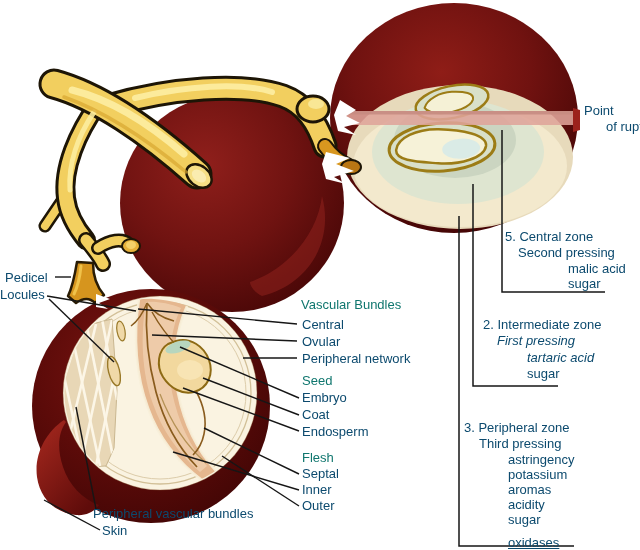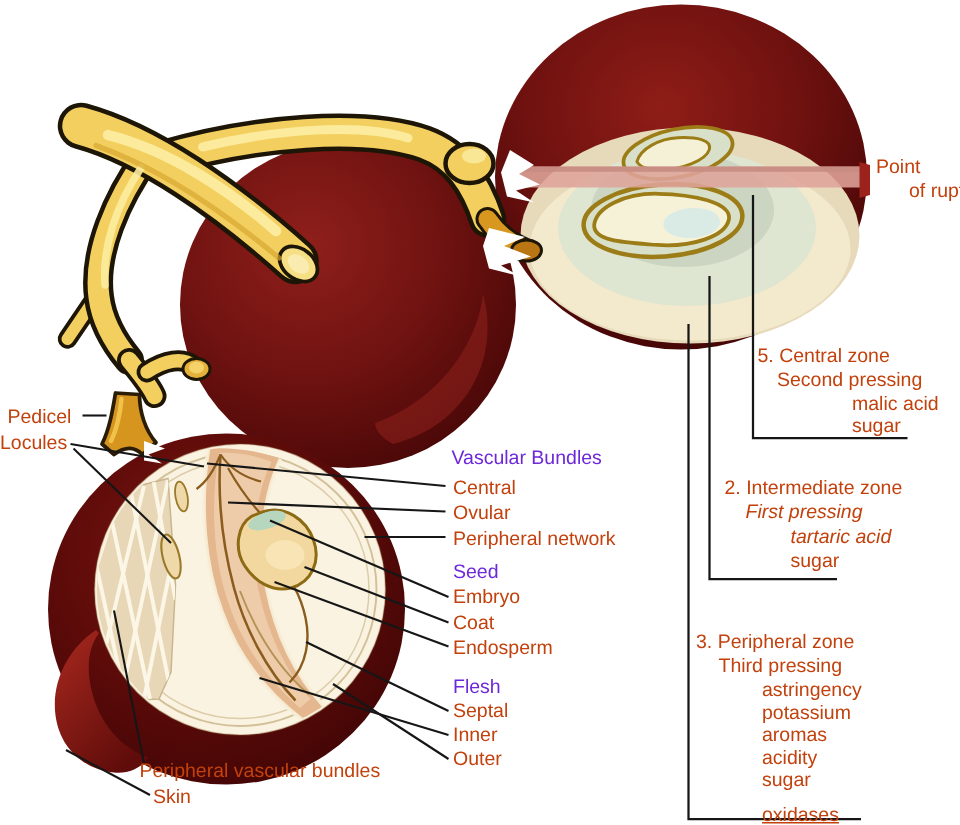--- a/index.html
+++ b/index.html
@@ -9,25 +9,25 @@
     background:#ffffff;
     overflow:hidden;
     font-family:"Liberation Sans", sans-serif;
   }
   .stage svg{position:absolute;left:0;top:0;}
   #labels-layer{position:absolute;left:0;top:0;width:640px;height:550px;pointer-events:none;}
   .label{
     position:absolute;
     font-size:13px;
     line-height:13px;
-    color:#c2410c;
+    color:#0c4a6e;
     white-space:nowrap;
     letter-spacing:0;
   }
-  .label.red{color:#6d28d9;}
+  .label.red{color:#0f766e;}
 </style>
 </head>
 <body>
 
 <div class="stage">
 
 <svg width="640" height="550" viewBox="0 0 640 550">
   <defs>
     <radialGradient id="gMid" cx="38%" cy="32%" r="78%">
       <stop offset="0%" stop-color="#8f1f1b"></stop>

